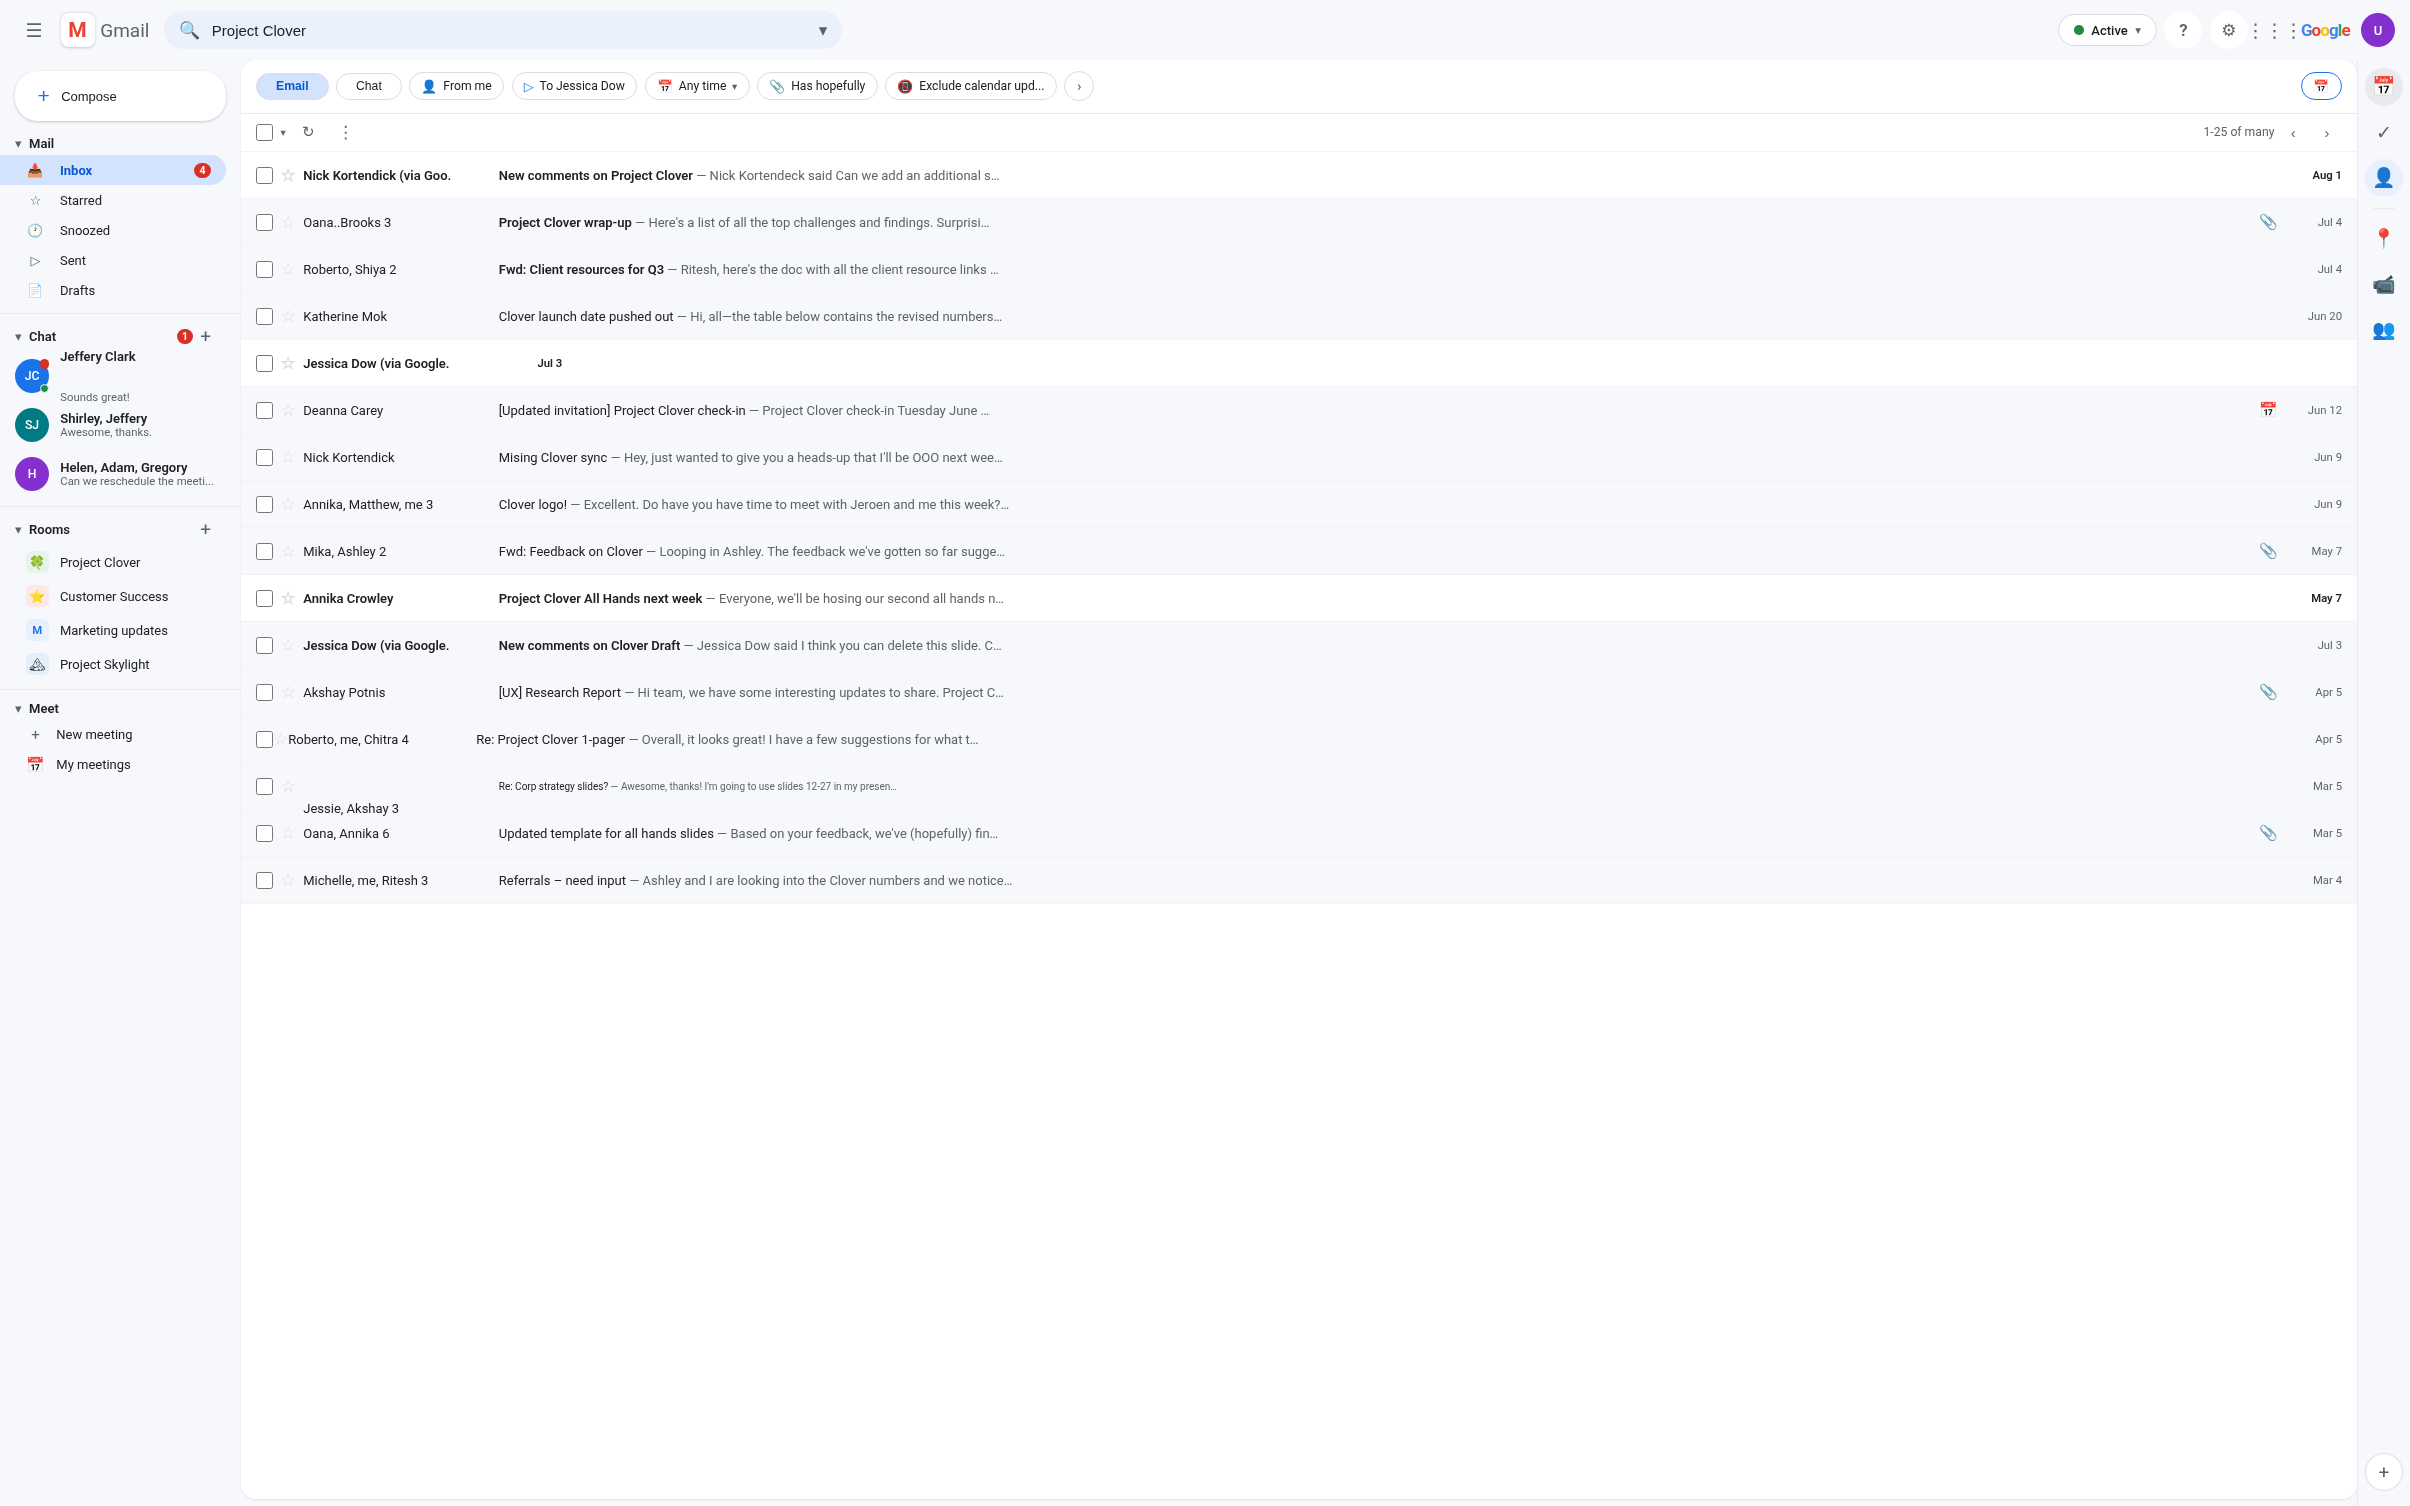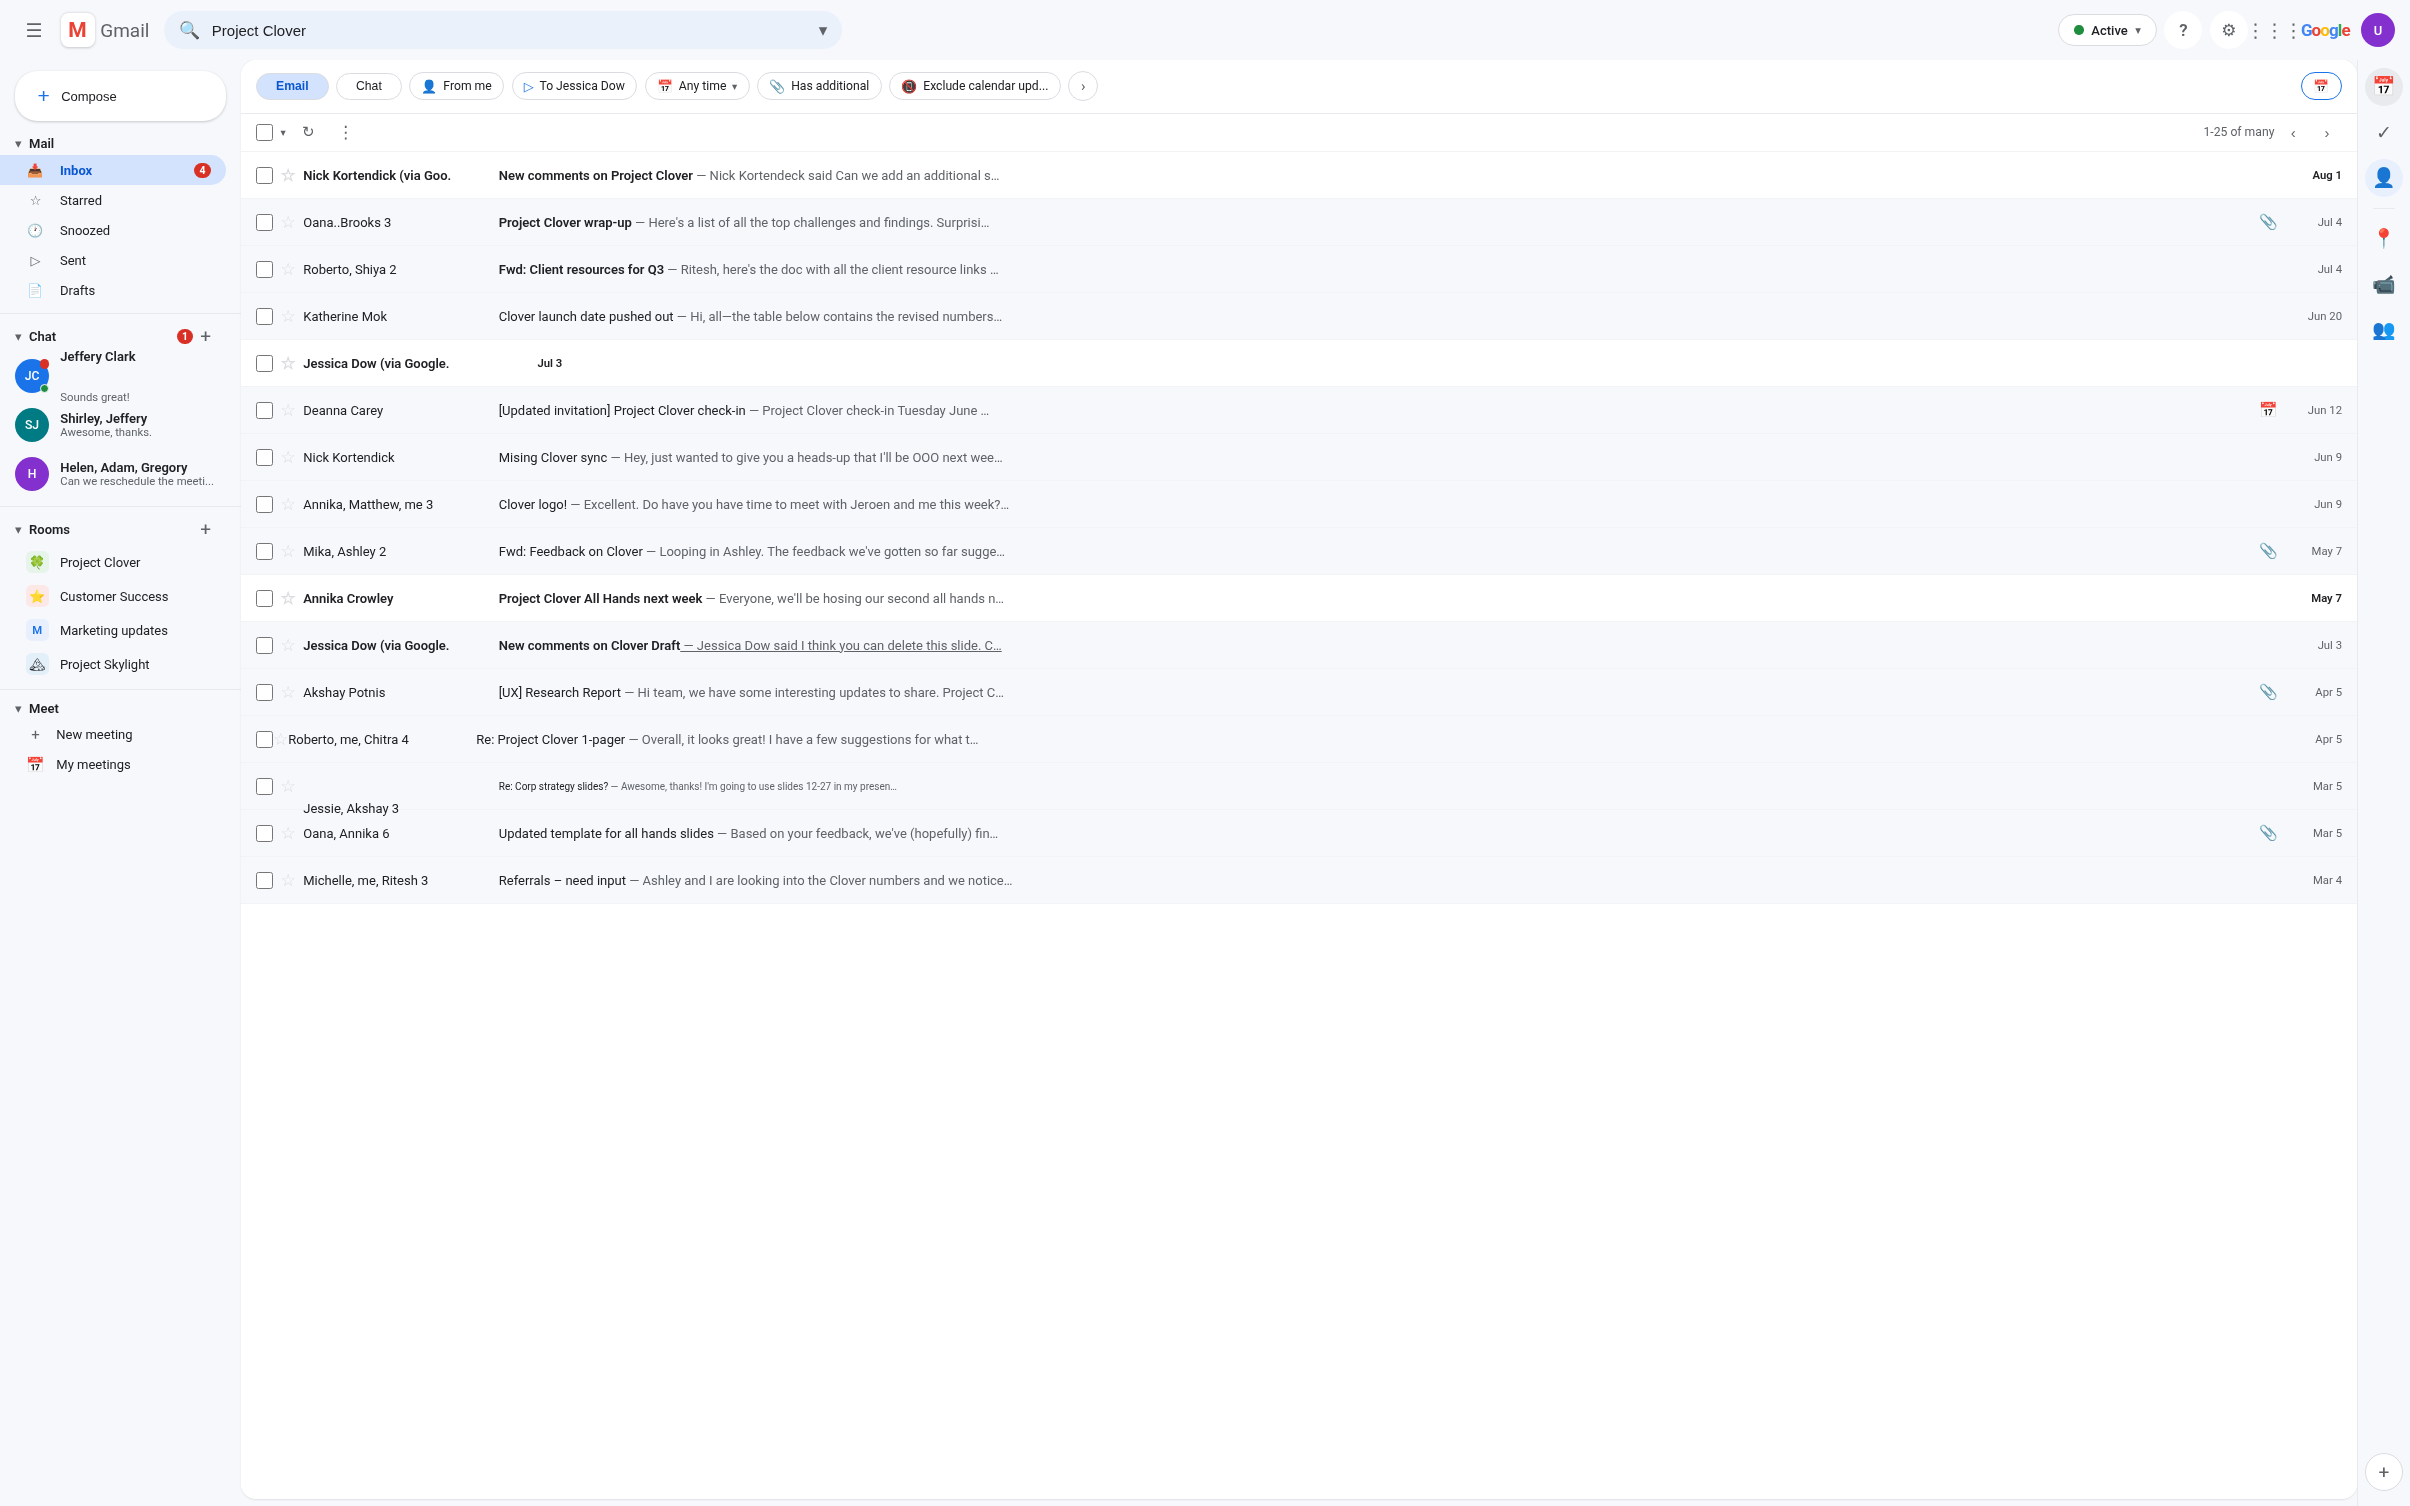--- a/index.html
+++ b/index.html
@@ -195,21 +195,21 @@
         </div>
 
         <div style="display:flex;align-items:center;gap:5.6px;padding:5.6px 11.3px;border-radius:22.6px;font-size:12.2px;cursor:pointer;border:0.9px solid #dadce0;background:#fff;color:#202124;white-space:nowrap;">
           <span style="color:#1a73e8;font-size:13px;">📅</span>
           <span>Any time</span>
           <span style="font-size:10.4px;color:#5f6368;">▾</span>
         </div>
 
         <div style="display:flex;align-items:center;gap:5.6px;padding:5.6px 11.3px;border-radius:22.6px;font-size:12.2px;cursor:pointer;border:0.9px solid #dadce0;background:#fff;color:#202124;white-space:nowrap;">
           <span style="color:#1a73e8;font-size:13px;">📎</span>
-          <span>Has additional</span>
+          <span>Has hopefully</span>
         </div>
 
         <div style="display:flex;align-items:center;gap:5.6px;padding:5.6px 11.3px;border-radius:22.6px;font-size:12.2px;cursor:pointer;border:0.9px solid #dadce0;background:#fff;color:#202124;white-space:nowrap;">
           <span style="color:#1a73e8;font-size:13px;">📵</span>
           <span>Exclude calendar upd...</span>
         </div>
 
         <div style="width:30px;height:30px;border-radius:50%;border:0.9px solid #dadce0;background:#fff;display:flex;align-items:center;justify-content:center;cursor:pointer;font-size:15px;color:#5f6368;">›</div>
 
         <div style="display:flex;align-items:center;gap:3.8px;padding:5.6px 11.3px;border-radius:22.6px;font-size:12.2px;cursor:pointer;border:0.9px solid #1a73e8;background:#fff;color:#1a73e8;white-space:nowrap;margin-left:auto;">
@@ -318,21 +318,21 @@
           <span style="width:188px;min-width:169px;font-size:13px;white-space:nowrap;overflow:hidden;text-overflow:ellipsis;font-weight:600;">Annika Crowley</span>
           <span style="flex:1;font-size:13px;white-space:nowrap;overflow:hidden;text-overflow:ellipsis;"><span style="font-weight:600;">Project Clover All Hands next week</span><span style="color:#5f6368;font-weight:400;"> — Everyone, we'll be hosing our second all hands n…</span></span>
           <div style="display:flex;align-items:center;gap:3.8px;color:#5f6368;font-size:15px;"></div>
           <span style="width:56px;text-align:right;font-size:11.3px;color:#202124;white-space:nowrap;font-weight:600;">May 7</span>
         </div>
 
         <div style="display:flex;align-items:center;padding:0 15px;height:47px;gap:7.5px;border-bottom:0.9px solid #f1f3f4;cursor:pointer;background:#f6f8fc;">
           <input type="checkbox" style="width: 17px; height: 17px; cursor: pointer; flex-shrink: 0;">
           <span style="font-size:17px;color:#dadce0;cursor:pointer;flex-shrink:0;">☆</span>
           <span style="width:188px;min-width:169px;font-size:13px;white-space:nowrap;overflow:hidden;text-overflow:ellipsis;font-weight:600;">Jessica Dow (via Google.</span>
-          <span style="flex:1;font-size:13px;white-space:nowrap;overflow:hidden;text-overflow:ellipsis;"><span style="font-weight:600;">New comments on Clover Draft</span><span style="color:#5f6368;font-weight:400;text-decoration:underline;"> — Jessica Dow said I think you can delete this slide. C…</span></span>
+          <span style="flex:1;font-size:13px;white-space:nowrap;overflow:hidden;text-overflow:ellipsis;"><span style="font-weight:600;">New comments on Clover Draft</span><span style="color:#5f6368;font-weight:400;"> — Jessica Dow said I think you can delete this slide. C…</span></span>
           <div style="display:flex;align-items:center;gap:3.8px;color:#5f6368;font-size:15px;"></div>
           <span style="width:56px;text-align:right;font-size:11.3px;color:#5f6368;white-space:nowrap;">Jul 3</span>
         </div>
 
         <div style="display:flex;align-items:center;padding:0 15px;height:47px;gap:7.5px;border-bottom:0.9px solid #f1f3f4;cursor:pointer;background:#f6f8fc;">
           <input type="checkbox" style="width: 17px; height: 17px; cursor: pointer; flex-shrink: 0;">
           <span style="font-size:17px;color:#dadce0;cursor:pointer;flex-shrink:0;">☆</span>
           <span style="width:188px;min-width:169px;font-size:13px;white-space:nowrap;overflow:hidden;text-overflow:ellipsis;">Akshay Potnis</span>
           <span style="flex:1;font-size:13px;white-space:nowrap;overflow:hidden;text-overflow:ellipsis;"><span>[UX] Research Report</span><span style="color:#5f6368;font-weight:400;"> — Hi team, we have some interesting updates to share. Project C…</span></span>
           <div style="display:flex;align-items:center;gap:3.8px;color:#5f6368;font-size:15px;">📎</div>

